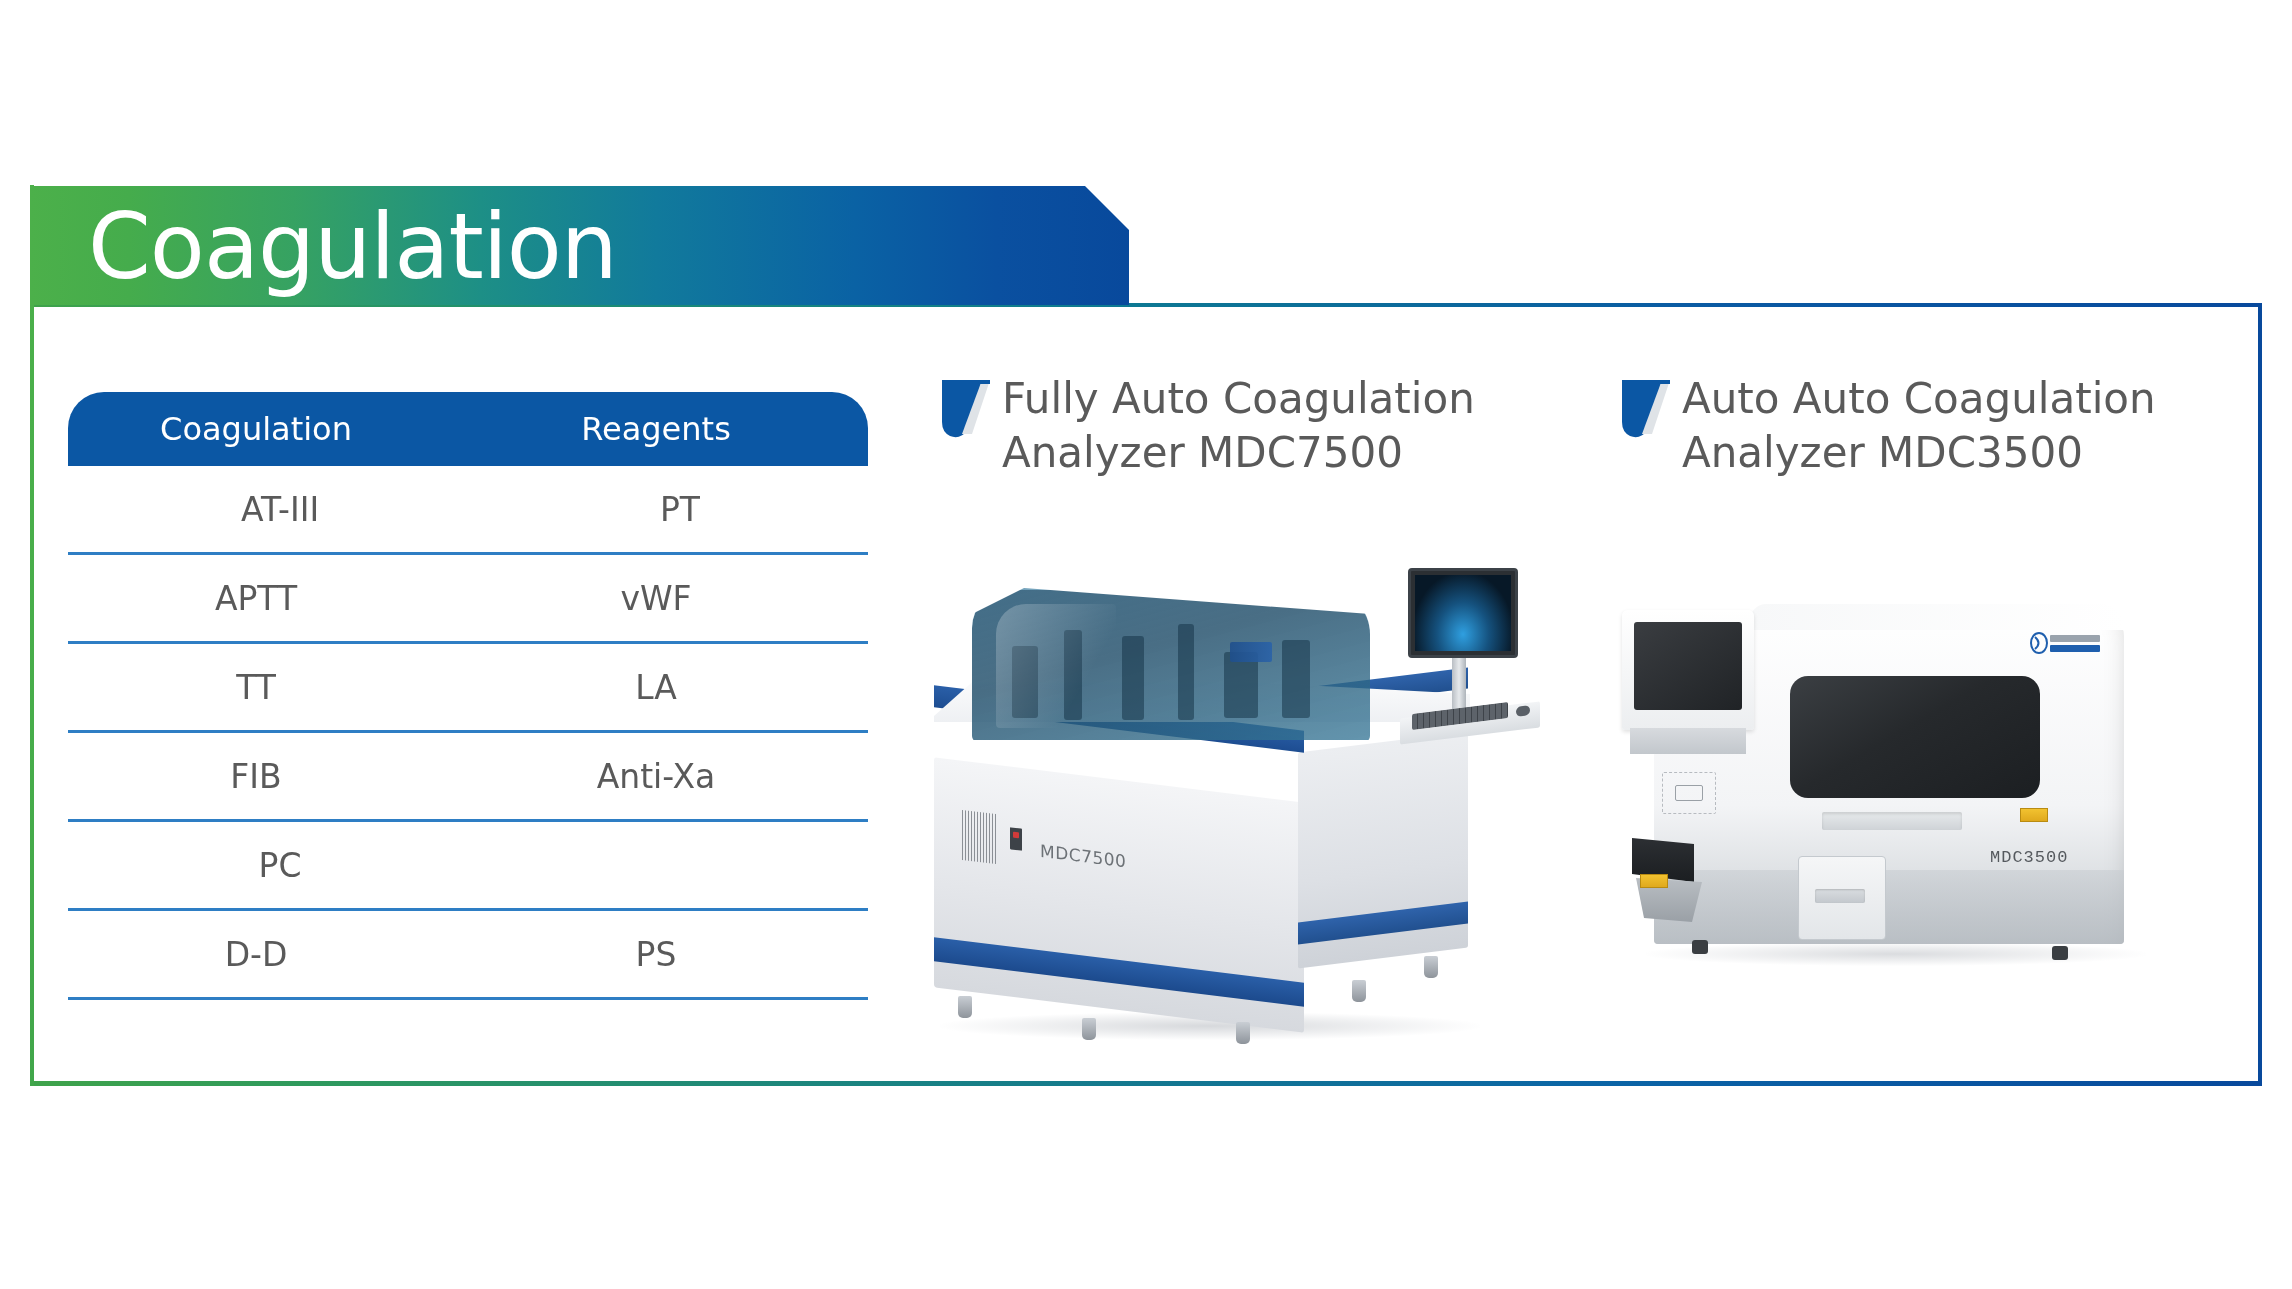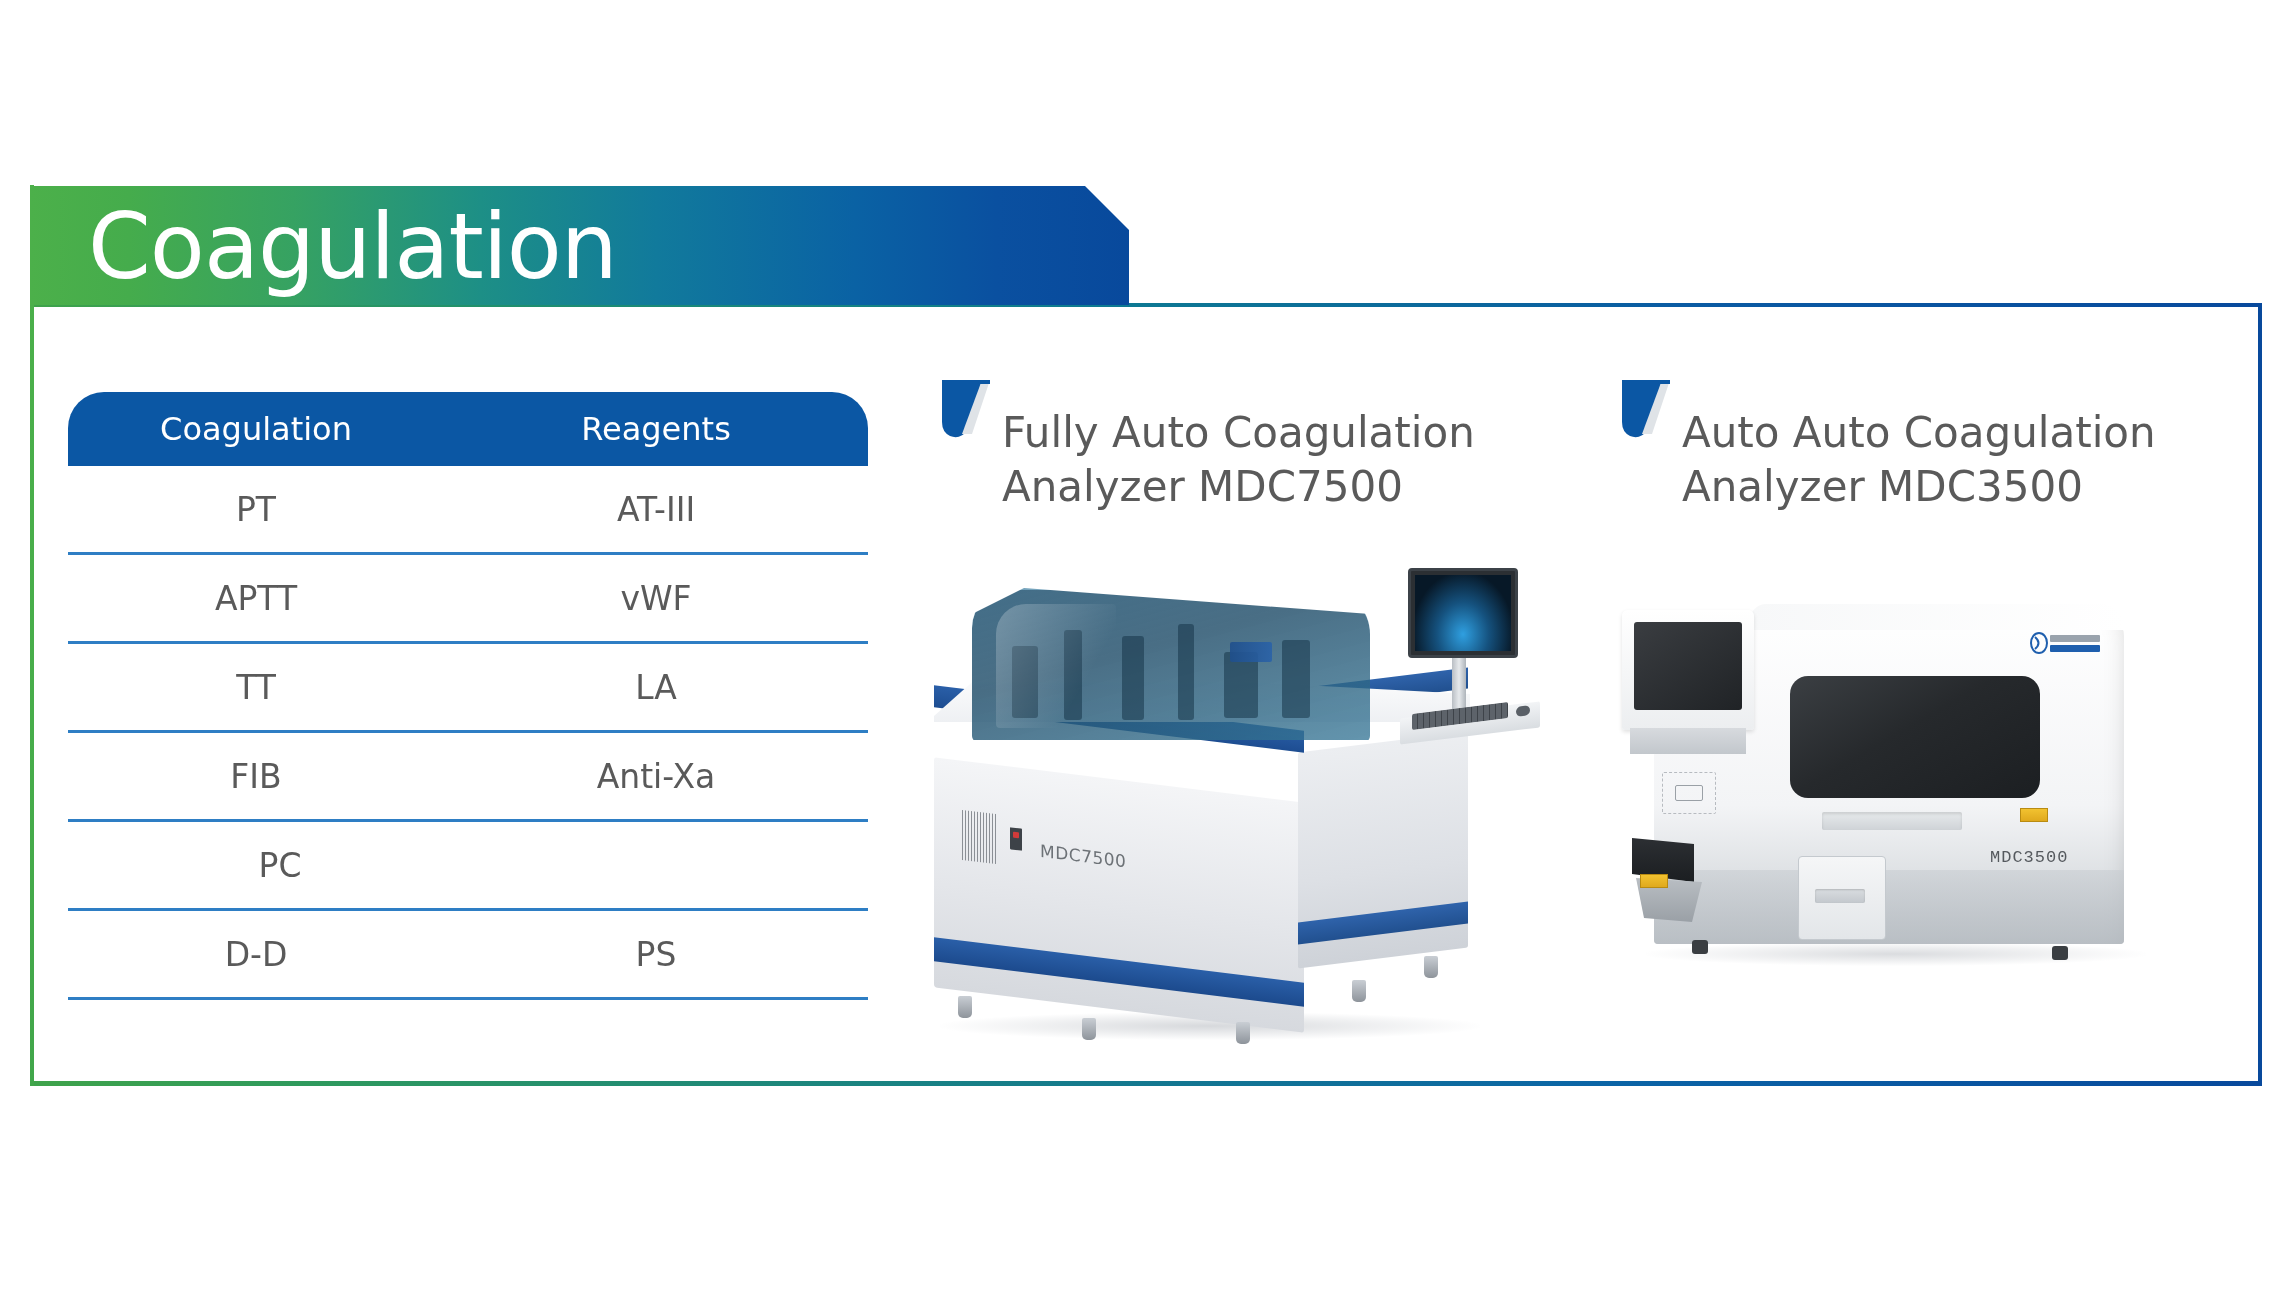--- a/index.html
+++ b/index.html
@@ -56,21 +56,20 @@
 
   
   .prod{position:absolute;}
   #prod-1{left:938px;top:372px;width:620px;}
   #prod-2{left:1618px;top:372px;width:640px;}
   .prod-head{display:flex;align-items:flex-start;}
   .flag-icon{flex:0 0 auto;width:52px;height:62px;margin-right:12px;margin-top:6px;}
   .prod-title{
     color:#5a5a5a;font-size:42px;line-height:54px;font-weight:400;
     font-family:"DejaVu Sans","Liberation Sans",sans-serif;
-    margin-top:34px;
   }
 
   
   .photo{position:absolute;}
   #photo-1{left:900px;top:560px;width:680px;height:500px;}
   #photo-2{left:1600px;top:590px;width:620px;height:470px;}
 
   
   .m7-base{position:absolute;left:34px;top:220px;width:370px;height:230px;
     background:linear-gradient(180deg,#f4f5f7 0%,#e4e6ea 55%,#d6d9de 100%);
@@ -186,22 +185,22 @@
 </div>
 
 <div id="table-wrap">
 
   <div id="thead">
     <div class="th col1">Coagulation</div>
     <div class="th col2">Reagents</div>
   </div>
 
   <div class="trow">
+    <div class="td col2">AT-III</div>
     <div class="td col1">PT</div>
-    <div class="td col2">AT-III</div>
   </div>
   <div class="trow">
     <div class="td col1">APTT</div>
     <div class="td col2">vWF</div>
   </div>
   <div class="trow">
     <div class="td col1">TT</div>
     <div class="td col2">LA</div>
   </div>
   <div class="trow">

